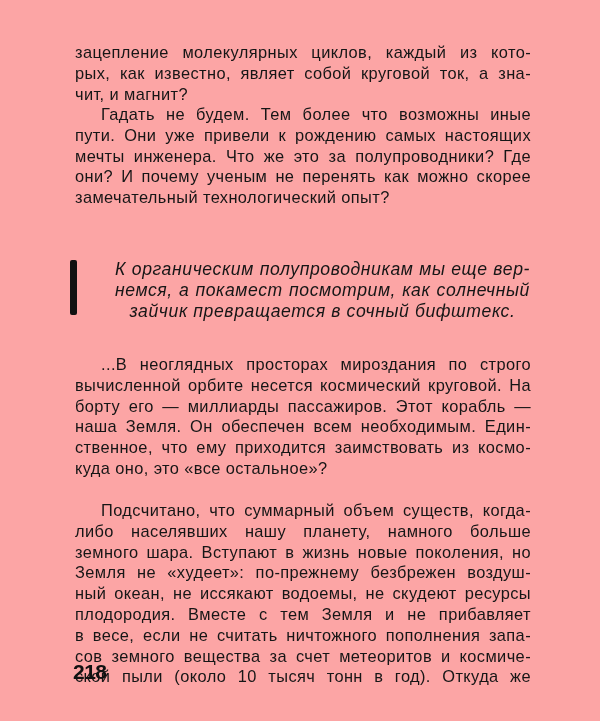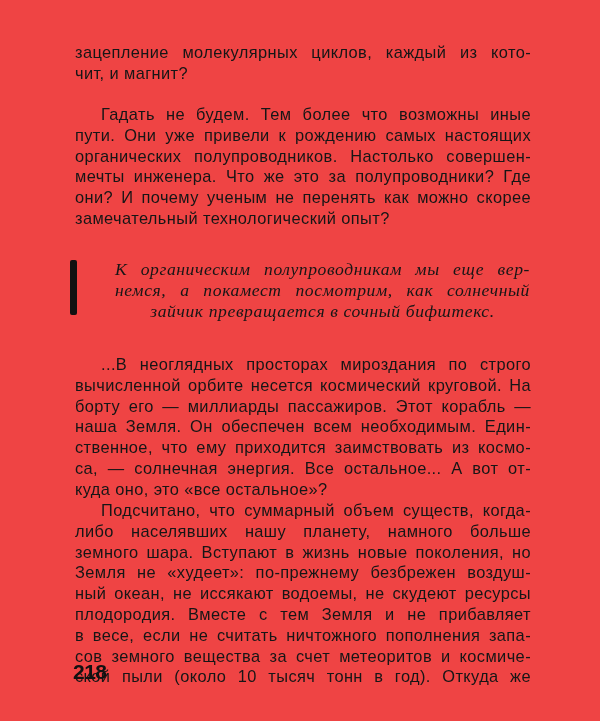--- a/index.html
+++ b/index.html
@@ -1,80 +1,79 @@
 <!DOCTYPE html>
 <html><head>
   <meta charset="utf-8">
   <style>
     html, body { margin: 0; padding: 0; background: #ffffff; }
     body { width: 600px; height: 721px; position: relative; overflow: hidden; }
     .page {
       position: absolute; left: 0; top: 0; width: 600px; height: 721px;
-      background: #ef4444; color: #161616;
+      background: #fca5a5; color: #161616;
       font-family: "Liberation Serif", "DejaVu Serif", serif;
     }
     .block { position: absolute; left: 75px; width: 456px; }
     .line {
       display: block; height: 20.8px; line-height: 20.8px;
       font-size: 17.6px; white-space: nowrap;
       text-align: justify; text-align-last: justify;
       letter-spacing: 0.3px;
     }
     .line.last { text-align-last: left; }
     .line.indent { padding-left: 26px; }
     .sans .line { font-family: "Liberation Sans", "DejaVu Sans", sans-serif; font-size: 16.4px; letter-spacing: 0.4px; }
     .italic .line {
-      font-family: Liberation Serif, serif;
+      font-family: Liberation Sans, sans-serif;
       font-style: italic; font-size: 17.6px; letter-spacing: 0.6px;
     }
     .italic .line.center { text-align: right; text-align-last: center; }
     .bar {
       position: absolute; left: 70px; top: 260px; width: 7px; height: 55px;
       background: #111111; border-radius: 2px;
     }
     .pageno {
       position: absolute; left: 73px; top: 660px;
       font-family: "Liberation Sans", "DejaVu Sans", sans-serif;
       font-weight: bold; font-size: 21px; letter-spacing: -0.5px; color: #111;
     }
   </style>
 </head>
 <body>
 
 <div class="page">
 
   <div class="block sans" style="top:42px;">
     <span class="line">зацепление молекулярных циклов, каждый из кото-</span>
+    <span class="line">рых, как известно, являет собой круговой ток, а зна-</span>
     <span class="line last">чит, и магнит?</span>
   </div>
 
   <div class="block sans" style="top:104px;">
     <span class="line indent">Гадать не будем. Тем более что возможны иные</span>
     <span class="line">пути. Они уже привели к рождению самых настоящих</span>
-    <span class="line">органических полупроводников. Настолько совершен-</span>
     <span class="line">мечты инженера. Что же это за полупроводники? Где</span>
     <span class="line">они? И почему ученым не перенять как можно скорее</span>
     <span class="line last">замечательный технологический опыт?</span>
   </div>
 
   <div class="bar"></div>
 
   <div class="block italic" style="top:259px; left:115px; width:415px;">
     <span class="line">К органическим полупроводникам мы еще вер-</span>
     <span class="line">немся, а покамест посмотрим, как солнечный</span>
     <span class="line center">зайчик превращается в сочный бифштекс.</span>
   </div>
 
   <div class="block sans" style="top:354px;">
     <span class="line indent">...В неоглядных просторах мироздания по строго</span>
     <span class="line">вычисленной орбите несется космический круговой. На</span>
     <span class="line">борту его — миллиарды пассажиров. Этот корабль —</span>
     <span class="line">наша Земля. Он обеспечен всем необходимым. Един-</span>
     <span class="line">ственное, что ему приходится заимствовать из космо-</span>
-    <span class="line">са, — солнечная энергия. Все остальное... А вот от-</span>
     <span class="line last">куда оно, это «все остальное»?</span>
   </div>
 
   <div class="block sans" style="top:500px;">
     <span class="line indent">Подсчитано, что суммарный объем существ, когда-</span>
     <span class="line">либо населявших нашу планету, намного больше</span>
     <span class="line">земного шара. Вступают в жизнь новые поколения, но</span>
     <span class="line">Земля не «худеет»: по-прежнему безбрежен воздуш-</span>
     <span class="line">ный океан, не иссякают водоемы, не скудеют ресурсы</span>
     <span class="line">плодородия. Вместе с тем Земля и не прибавляет</span>

